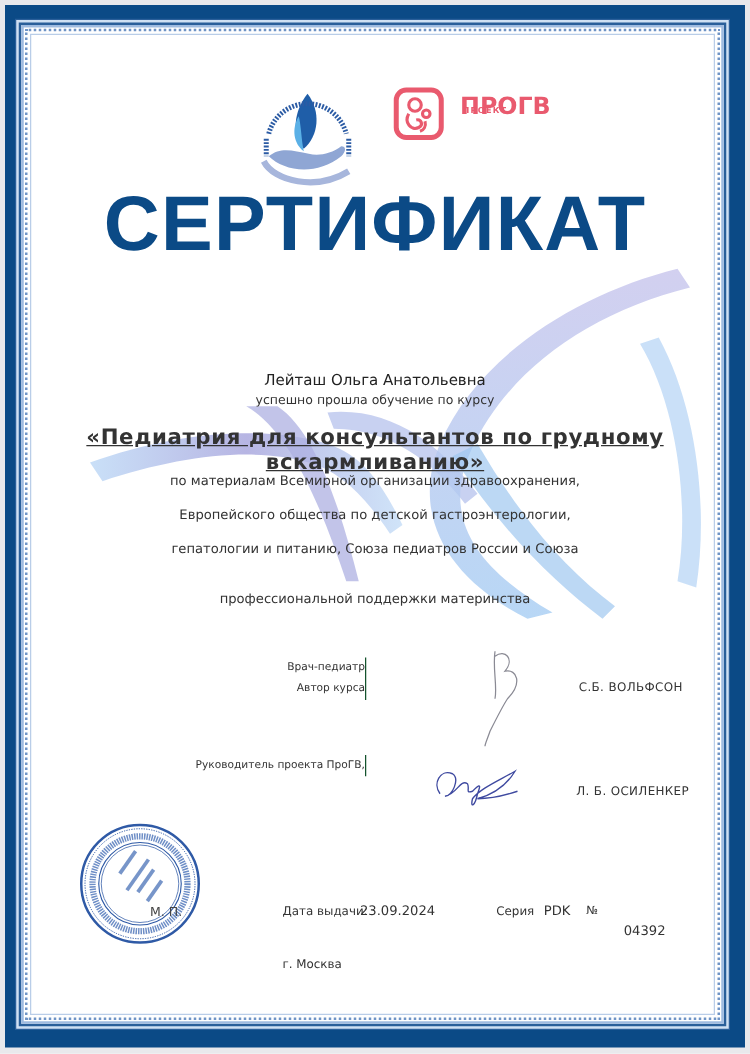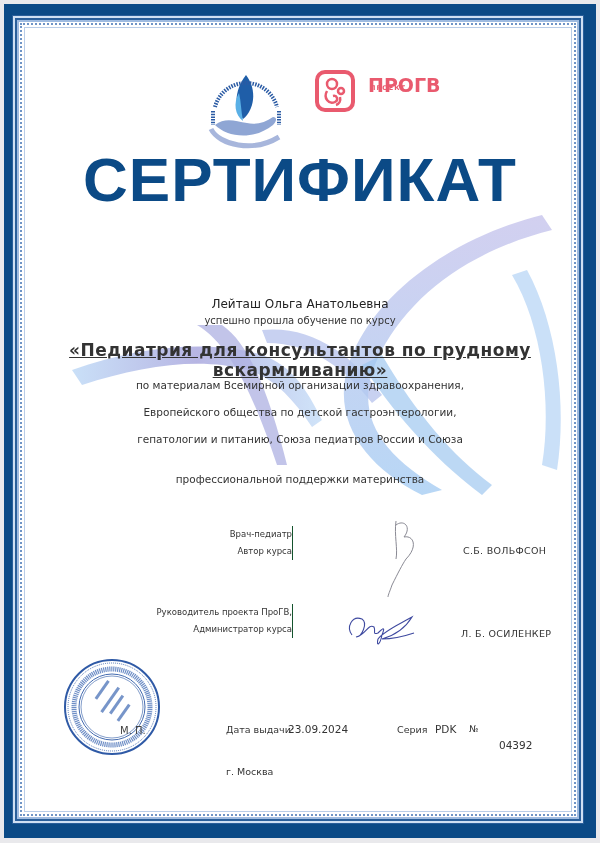--- a/index.html
+++ b/index.html
@@ -134,21 +134,20 @@
     <div>Врач-педиатр</div>
     <div>Автор курса</div>
   </div>
   <svg class="sig1" viewBox="0 0 50 85">
     <path d="M14 6 C12 20 16 34 14 44 M14 10 C22 4 30 12 22 22 C32 20 36 32 24 44 C20 50 16 58 10 70 C8 76 6 80 6 82" stroke="#8a8a94" stroke-width="1" fill="none"></path>
   </svg>
   <div class="sig-name name1">С.Б. ВОЛЬФСОН</div>
 
   <div class="sig-role role2">
     <div>Руководитель проекта ПроГВ,</div>
-    <div>Администратор курса</div>
   </div>
   <svg class="sig2" viewBox="0 0 80 45">
     <path d="M10 30 C4 22 10 10 20 14 C26 18 20 32 14 32 C24 30 26 18 32 22 C34 26 30 30 36 28 C40 24 44 20 40 30 C38 40 34 42 36 34 C42 26 56 20 70 12 C64 22 54 30 40 34 C50 34 60 32 72 28" stroke="#3f4aa0" stroke-width="1.1" fill="none"></path>
   </svg>
   <div class="sig-name name2">Л. Б. ОСИЛЕНКЕР</div>
 
   <svg class="stamp" viewBox="0 0 100 100">
     <circle cx="50" cy="50" r="47" stroke="#2f5aa6" stroke-width="2" fill="none"></circle>
     <circle cx="50" cy="50" r="44" stroke="#2f5aa6" stroke-width="0.8" fill="none" stroke-dasharray="1 1"></circle>
     <circle cx="50" cy="50" r="38" stroke="#4a72b8" stroke-width="5" fill="none" stroke-dasharray="1.2 0.8" opacity="0.8"></circle>

